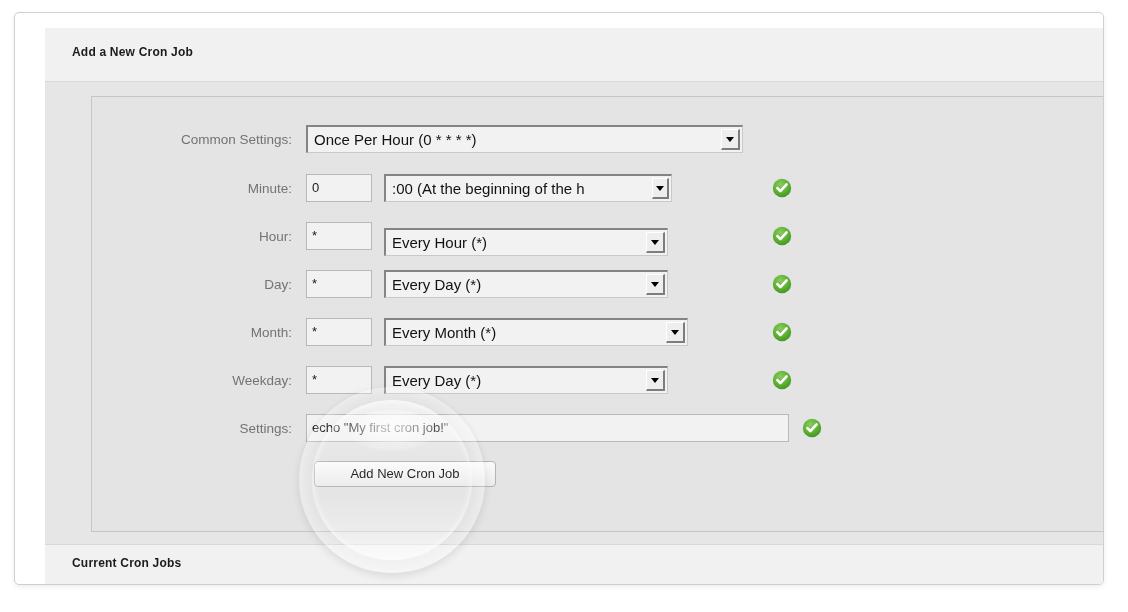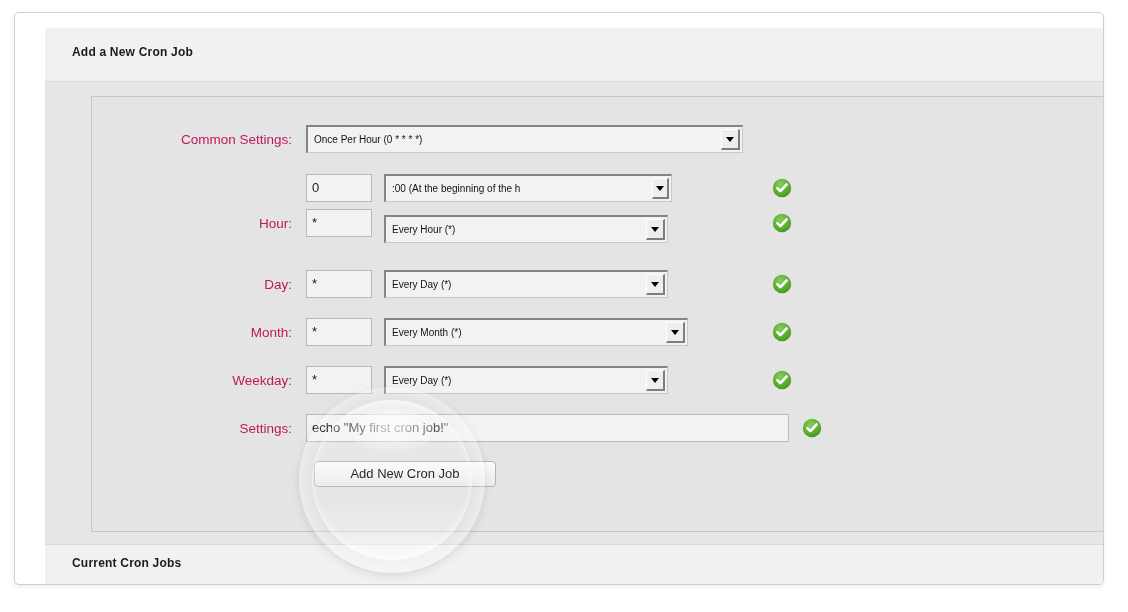--- a/index.html
+++ b/index.html
@@ -78,21 +78,21 @@
     left: 0;
     height: 30px;
   }
   .row-label {
     position: absolute;
     right: 0;
     top: 0;
     width: 200px;
     text-align: right;
     font-size: 13.5px;
-    color: #be185d;
+    color: #737373;
     line-height: 30px;
     white-space: nowrap;
   }
 
   .text-input {
     position: absolute;
     background: #f2f2f2;
     border: 1px solid #b9b9b9;
     box-sizing: border-box;
     font-family: "Liberation Sans", sans-serif;
@@ -108,21 +108,21 @@
   
   .select {
     position: absolute;
     height: 28px;
     box-sizing: border-box;
     background: #f2f2f2;
     border-top: 2px solid #848484;
     border-left: 2px solid #848484;
     border-right: 1px solid #c9c9c9;
     border-bottom: 1px solid #c9c9c9;
-    font-size: 10px;
+    font-size: 15px;
     color: #121212;
     overflow: hidden;
     white-space: nowrap;
   }
   .select .select-text {
     position: absolute;
     left: 6px;
     top: 0;
     line-height: 25px;
     white-space: nowrap;
@@ -263,20 +263,21 @@
         <div class="row-label" style="left:0; width:200px;">Common Settings:</div>
         <div class="select" style="left:214px; top:0; width:437px;">
           <span class="select-text">Once Per Hour (0 * * * *)</span>
           <span class="select-button">
             <span class="select-arrow"></span>
           </span>
         </div>
       </div>
 
       <div class="form-row" style="left:0; top:77px; width:1012px;">
+        <div class="row-label" style="left:0; width:200px;">Minute:</div>
         <div class="text-input" style="left:214px; top:0; width:66px;">0</div>
         <div class="select narrow-btn" style="left:292px; top:0; width:288px;">
           <span class="select-text">:00 (At the beginning of the h</span>
           <span class="select-button">
             <span class="select-arrow"></span>
           </span>
         </div>
         <div class="check-icon" style="left:680px; top:4px;">
           <svg width="20" height="20" viewBox="0 0 20 20">
             <defs>
@@ -285,21 +286,21 @@
                 <stop offset="55%" stop-color="#5db032"></stop>
                 <stop offset="100%" stop-color="#3f8c21"></stop>
               </radialGradient>
             </defs>
             <circle cx="10" cy="10" r="9.2" fill="url(#g1)"></circle>
             <path d="M5.4 10.2 L8.4 13.2 L14.6 6.4" stroke="#ffffff" stroke-width="2.6" fill="none" stroke-linecap="round" stroke-linejoin="round"></path>
           </svg>
         </div>
       </div>
 
-      <div class="form-row" style="left:0; top:112px; width:1012px;">
+      <div class="form-row" style="left:0; top:125px; width:1012px;">
         <div class="row-label" style="left:0; width:200px;">Hour:</div>
         <div class="text-input" style="left:214px; top:0; width:66px;">*</div>
         <div class="select" style="left:292px; top:0; width:284px;margin-top:6px;">
           <span class="select-text">Every Hour (*)</span>
           <span class="select-button">
             <span class="select-arrow"></span>
           </span>
         </div>
         <div class="check-icon" style="left:680px; top:4px;">
           <svg width="20" height="20" viewBox="0 0 20 20">

